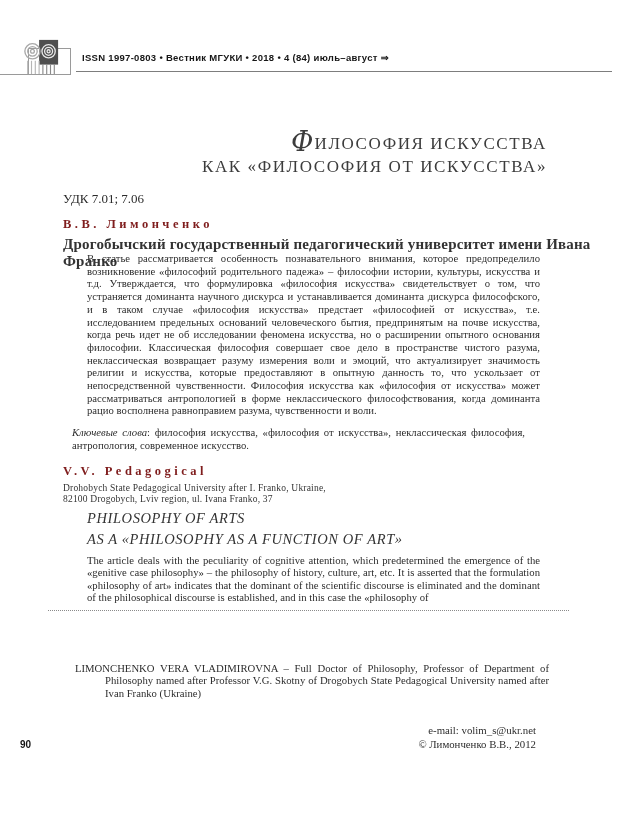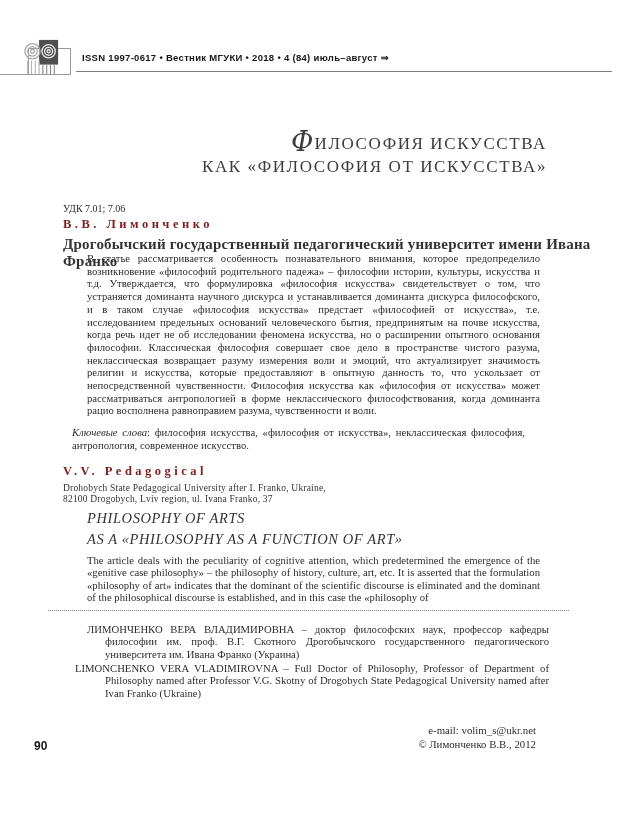--- a/index.html
+++ b/index.html
@@ -29,21 +29,21 @@
     text-align:right;
     font-size:17px;line-height:23px;letter-spacing:1.6px;
     color:#3c3c3c;
   }
   .title .initial{
     font-family:"DejaVu Serif", serif;
     font-style:italic;font-size:27px;letter-spacing:0;
     position:relative;top:2px;margin-right:1px;
   }
   
-  .udk{position:absolute;left:63px;top:191px;font-size:10px;margin-top:12px;}
+  .udk{position:absolute;left:63px;top:191px;font-size:13px;}
   .author-ru,.author-en{
     position:absolute;left:63px;
     font-weight:bold;font-size:12.5px;letter-spacing:3.5px;color:#7f1d1d;
     white-space:nowrap;
   }
   .author-ru{top:217px;}
   .author-en{top:464px;}
   .affil-ru{position:absolute;left:63px;top:236px;font-size:15px;letter-spacing:.2px;color:#333;font-weight:bold;}
   .affil-en{position:absolute;left:63px;top:483px;font-size:9.5px;line-height:10.8px;letter-spacing:.2px;color:#333;}
   
@@ -70,22 +70,22 @@
     position:absolute;left:63px;width:486px;box-sizing:border-box;
     font-size:10.7px;line-height:12.4px;text-align:justify;color:#2d2d2d;
   }
   .bio-ru{top:623px;padding-left:42px;text-indent:-18px;}
   .bio-en{top:662px;padding-left:42px;text-indent:-30px;}
   .contact{
     position:absolute;right:81px;top:700px;left:200px;
     text-align:right;font-size:10.8px;line-height:13.5px;color:#2d2d2d;margin-top:24px;
   }
   .page-number{
-    position:absolute;left:34px;top:739px;
-    font-family:"Liberation Sans", sans-serif;font-weight:bold;font-size:12px;color:#161616;
+    position:absolute;left:20px;top:739px;
+    font-family:"Liberation Sans", sans-serif;font-weight:bold;font-size:10px;color:#161616;
   }
 </style>
 </head>
 <body>
 
 <div class="page">
 
   <div class="logo-frame"></div>
   <div class="logo-edge-line"></div>
   <svg class="logo" viewBox="0 0 40 40" xmlns="http://www.w3.org/2000/svg">
@@ -106,21 +106,21 @@
       <line x1="14" y1="24" x2="14" y2="38"></line>
       <line x1="18" y1="24" x2="18" y2="38"></line>
     </g>
     <g stroke="#8a8a8a" stroke-width="1.2">
       <line x1="22" y1="28" x2="22" y2="38"></line>
       <line x1="26" y1="28" x2="26" y2="38"></line>
       <line x1="30" y1="28" x2="30" y2="38"></line>
       <line x1="34" y1="28" x2="34" y2="38"></line>
     </g>
   </svg>
-  <div class="header-text">ISSN 1997-0617 • Вестник МГУКИ • 2018 • 4 (84) июль–август ⇒</div>
+  <div class="header-text">ISSN 1997-0803 • Вестник МГУКИ • 2018 • 4 (84) июль–август ⇒</div>
   <div class="header-rule"></div>
 
   <div class="title">
     <div><span class="initial">Ф</span><span>ИЛОСОФИЯ ИСКУССТВА</span></div>
     <div>КАК «ФИЛОСОФИЯ ОТ ИСКУССТВА»</div>
   </div>
 
   <div class="udk">УДК 7.01; 7.06</div>
 
   <div class="author-ru">В.В. Лимонченко</div>
@@ -140,21 +140,20 @@
 
   <div class="title-en">
     <div>PHILOSOPHY OF ARTS</div>
     <div>AS A «PHILOSOPHY AS A FUNCTION OF ART»</div>
   </div>
 
   <div class="abstract-en">The article deals with the peculiarity of cognitive attention, which predetermined the emergence of the «genitive case philosophy» – the philosophy of history, culture, art, etc. It is asserted that the formulation «philosophy of art» indicates that the dominant of the scientific discourse is eliminated and the dominant of the philosophical discourse is established, and in this case the «philosophy of</div>
 
   <div class="dotted-rule"></div>
 
-  <div class="bio-ru">ЛИМОНЧЕНКО ВЕРА ВЛАДИМИРОВНА – доктор философских наук, профессор кафедры философии им. проф. В.Г. Скотного Дрогобычского государственного педагогического университета им. Ивана Франко (Украина)</div>
   <div class="bio-en">LIMONCHENKO VERA VLADIMIROVNA – Full Doctor of Philosophy, Professor of Department of Philosophy named after Professor V.G. Skotny of Drogobych State Pedagogical University named after Ivan Franko (Ukraine)</div>
 
   <div class="contact">
     <div>e-mail: volim_s@ukr.net</div>
     <div>© Лимонченко В.В., 2012</div>
   </div>
 
   <div class="page-number">90</div>
 
 </div>

